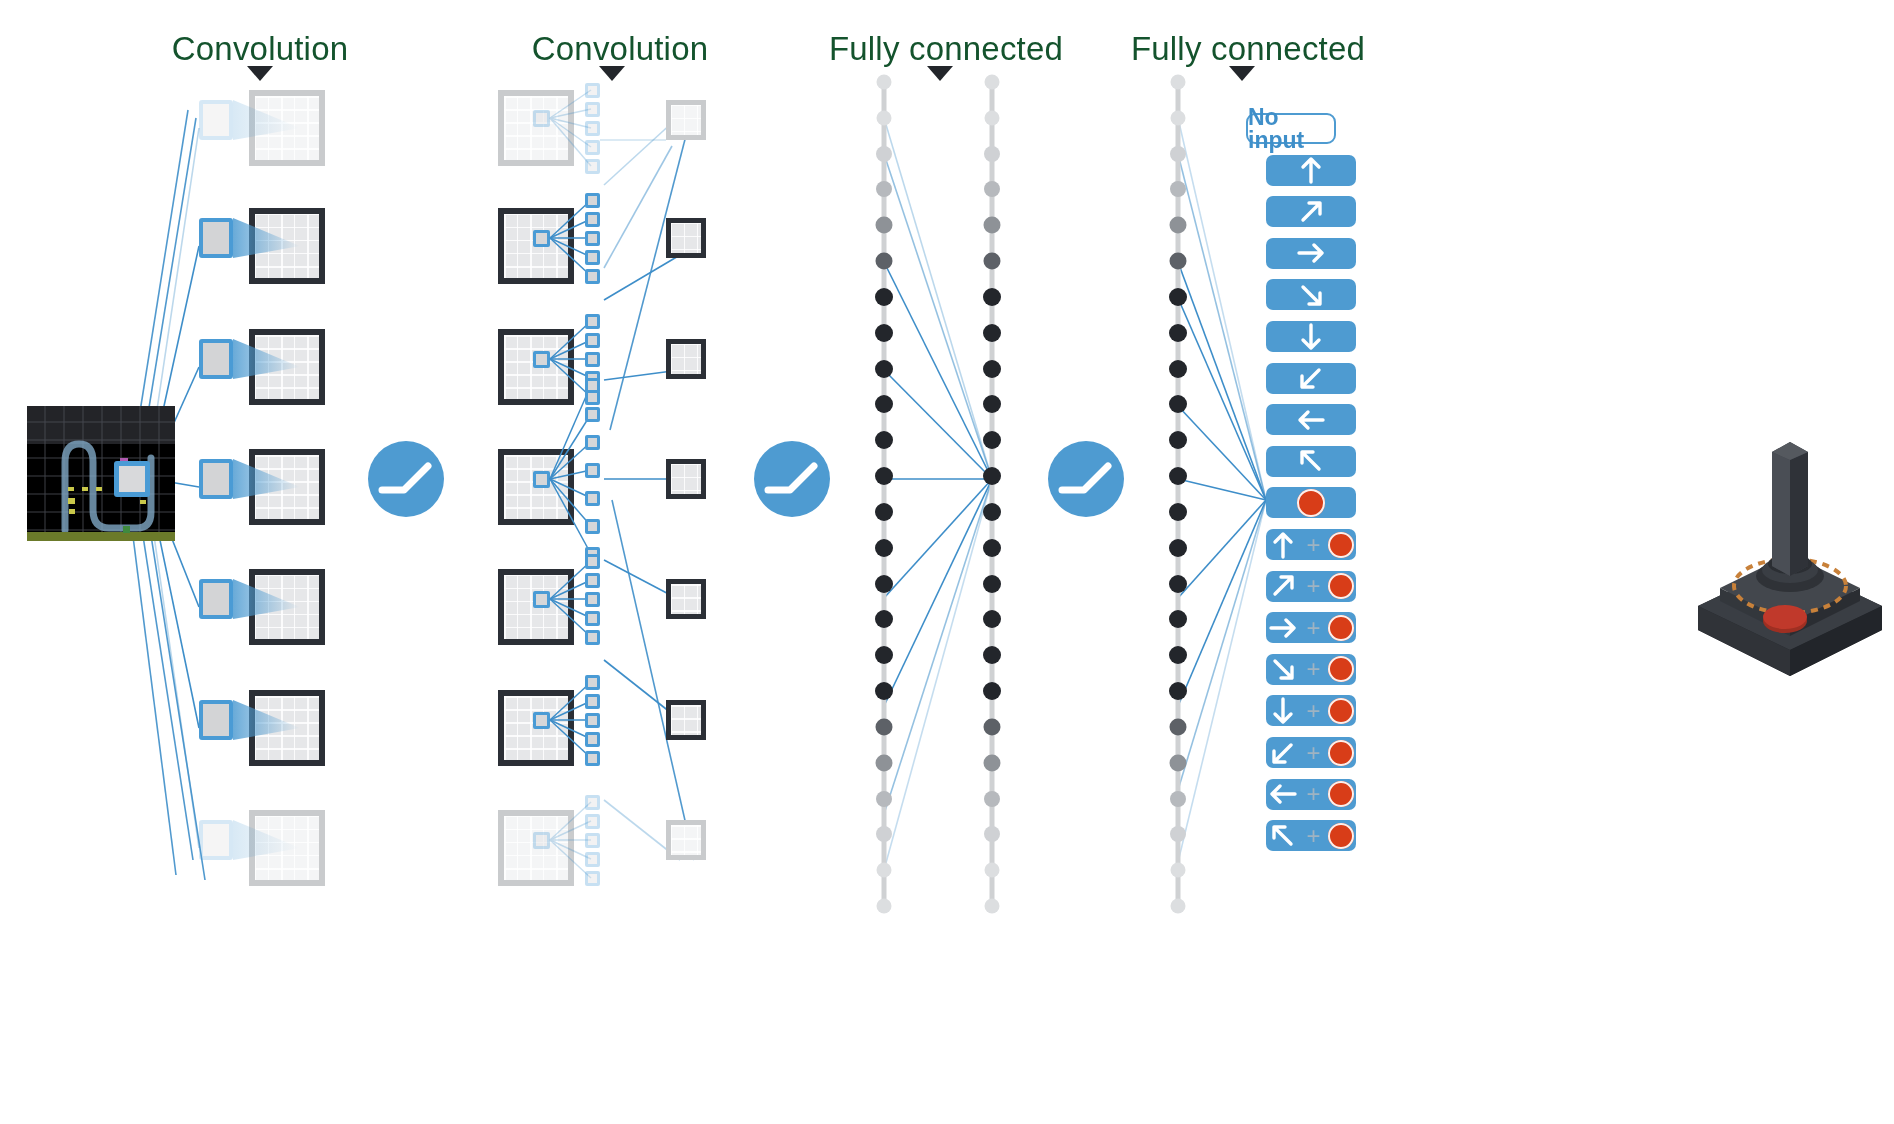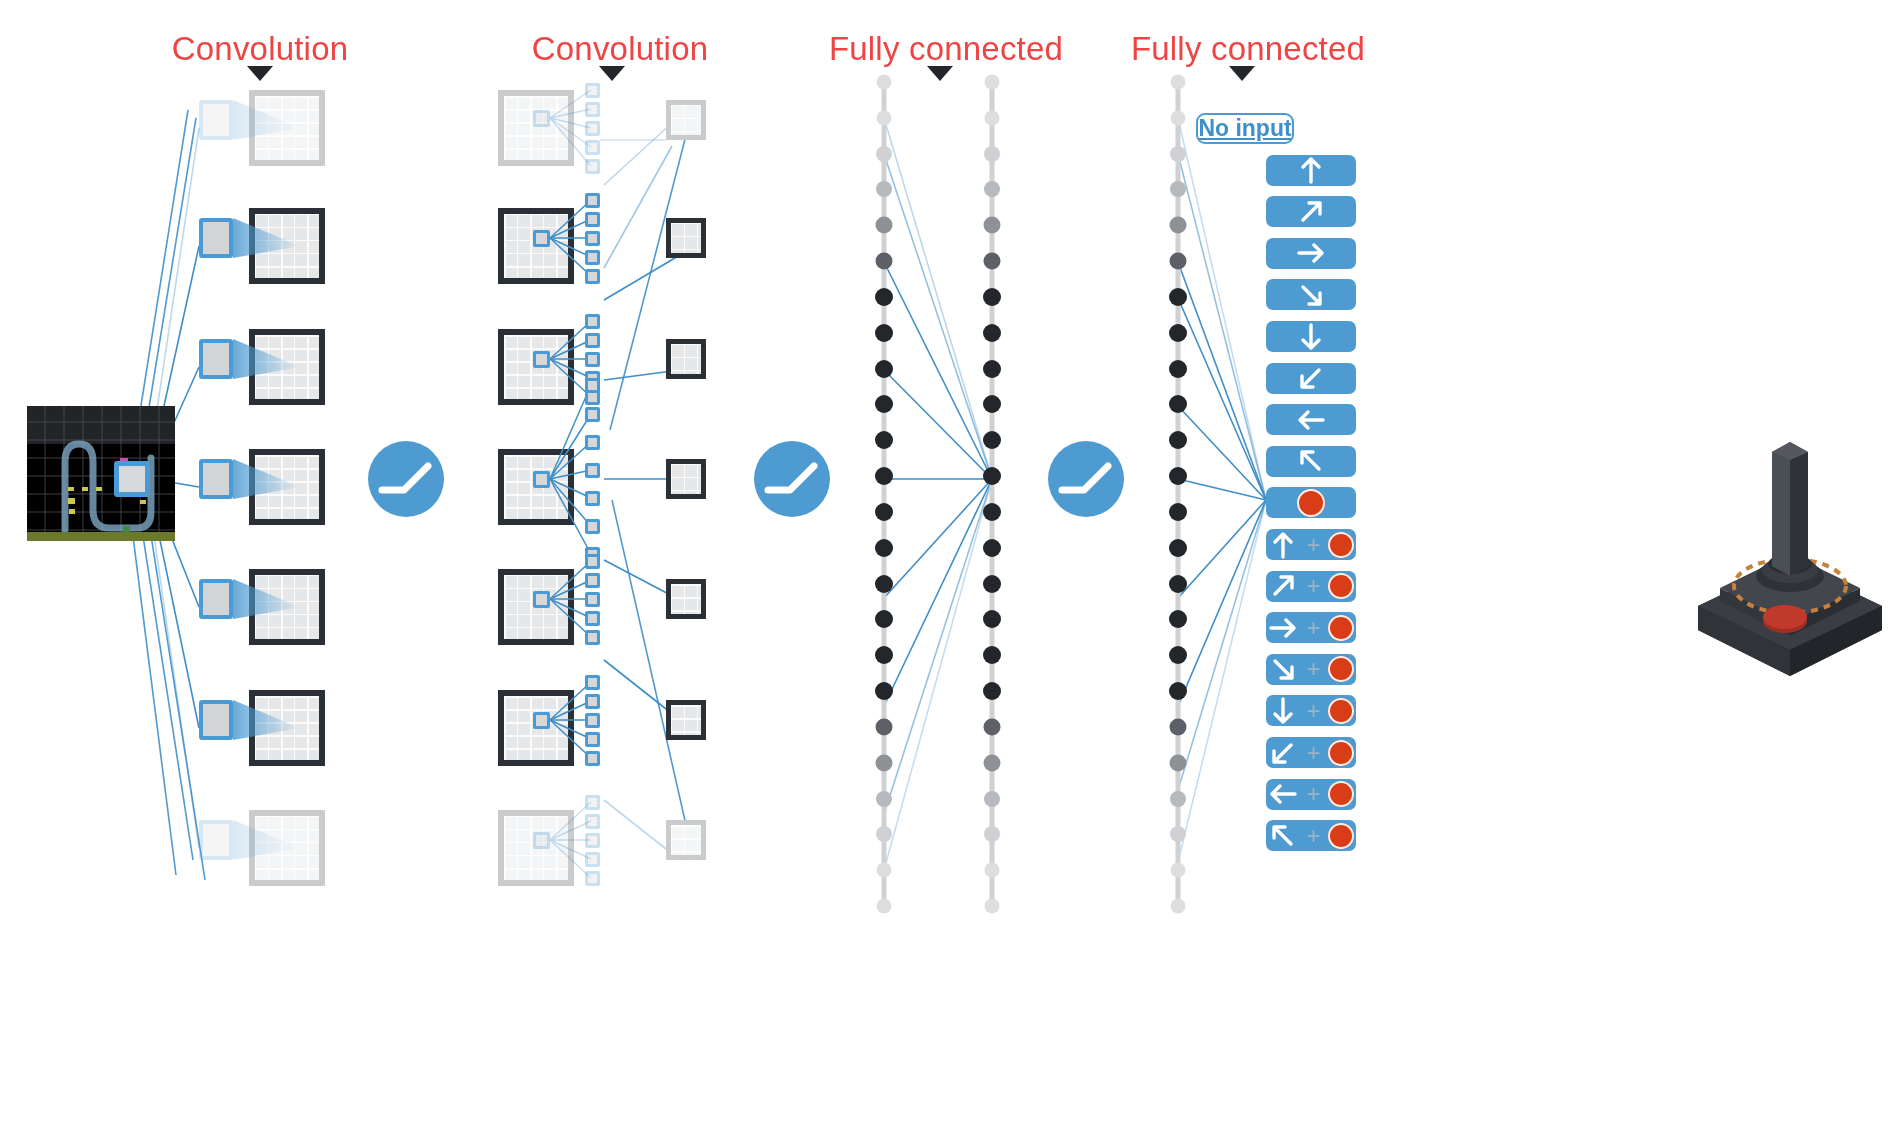--- a/index.html
+++ b/index.html
@@ -2,21 +2,21 @@
 <html><head>
 <meta charset="utf-8">
 <style>
   html,body{margin:0;padding:0;background:#ffffff;}
   body{width:1894px;height:1124px;position:relative;overflow:hidden;
        font-family:"Liberation Sans","DejaVu Sans",sans-serif;}
 
   #stage{position:absolute;left:0;top:0;width:1894px;height:1124px;}
 
   
-  .layer-title{position:absolute;font-size:33px;color:#ef4444;white-space:nowrap;
+  .layer-title{position:absolute;font-size:33px;color:#14532d;white-space:nowrap;
                letter-spacing:.2px;transform:translateX(-50%);}
   .title-caret{position:absolute;width:0;height:0;
                border-left:13px solid transparent;border-right:13px solid transparent;
                border-top:15px solid #23262b;transform:translateX(-50%);}
 
   
   svg.ovl{position:absolute;left:0;top:0;width:1894px;height:1124px;pointer-events:none;}
 
   
   .game-screen{position:absolute;overflow:hidden;background:#0b0b0d;}
@@ -484,21 +484,21 @@
       <div class="dot" style="left: 1178px; top: 691.043px; width: 18px; height: 18px; background: rgb(35, 38, 43);"></div>
       <div class="dot" style="left: 1178px; top: 726.87px; width: 17px; height: 17px; background: rgb(93, 97, 103);"></div>
       <div class="dot" style="left: 1178px; top: 762.696px; width: 17px; height: 17px; background: rgb(142, 146, 151);"></div>
       <div class="dot" style="left: 1178px; top: 798.522px; width: 16px; height: 16px; background: rgb(182, 185, 189);"></div>
       <div class="dot" style="left: 1178px; top: 834.348px; width: 16px; height: 16px; background: rgb(207, 209, 212);"></div>
       <div class="dot" style="left: 1178px; top: 870.174px; width: 15px; height: 15px; background: rgb(220, 222, 224);"></div>
       <div class="dot" style="left: 1178px; top: 906px; width: 15px; height: 15px; background: rgb(220, 222, 224);"></div>
     </div>
 
   <div id="action-list">
-      <div class="act noinput" style="left: 1196px; top: 113px; width: 98px; height: 31px; text-decoration: underline;">
+      <div class="act noinput" style="left: 1246px; top: 113px; width: 90px; height: 31px;">
         <span>No input</span>
       </div>
       <div class="act" style="left: 1266px; top: 154.6px; width: 90px; height: 31px;">
         <span class="arw">
           <svg width="30" height="30" viewBox="0 0 30 30">
             <path d="M15 27 L15 4 M7 12 L15 4 L23 12" stroke="#ffffff" stroke-width="3.4" fill="none" stroke-linecap="round" stroke-linejoin="round"></path>
           </svg>
         </span>
       </div>
       <div class="act" style="left: 1266px; top: 196.2px; width: 90px; height: 31px;">

